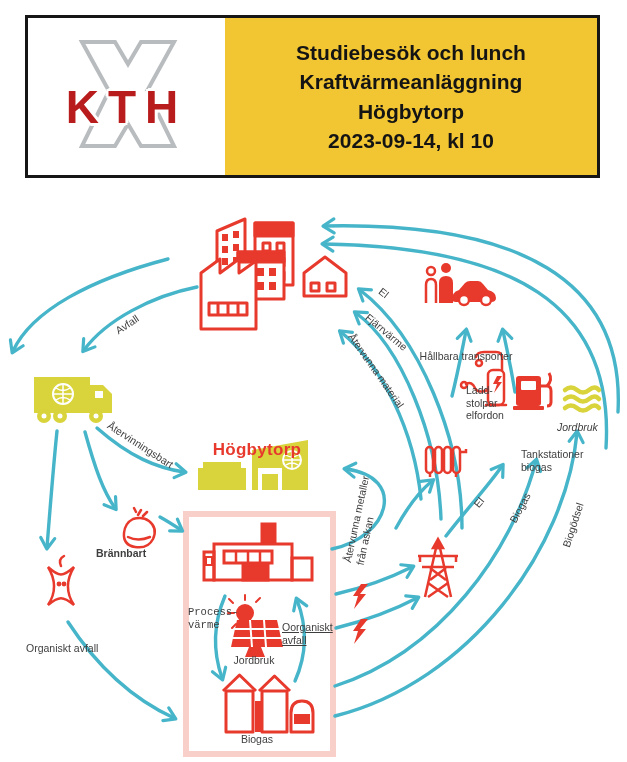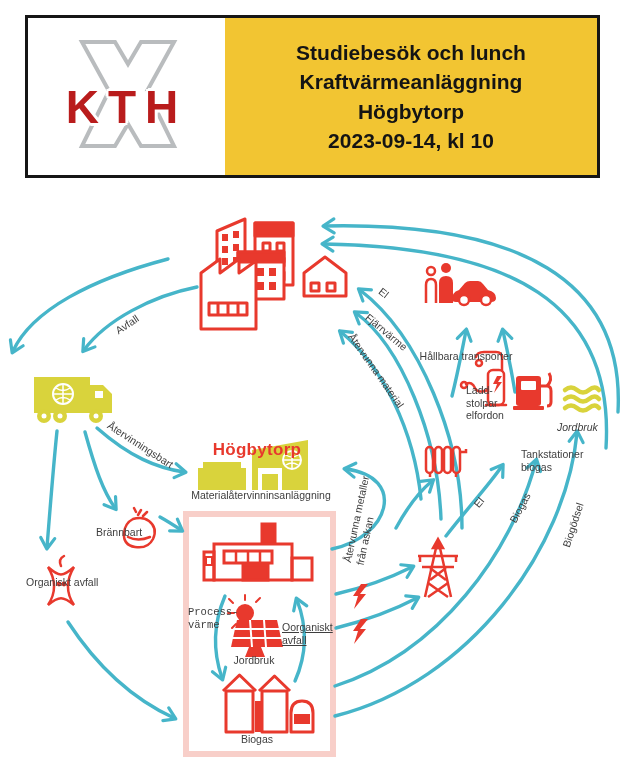--- a/index.html
+++ b/index.html
@@ -222,30 +222,29 @@
 
     <g fill="#e8392d">
       <path d="M361,584 l-8,12 h5 l-4,13 l12,-15 h-6 l8,-10 z"></path>
       <path d="M361,619 l-8,12 h5 l-4,13 l12,-15 h-6 l8,-10 z"></path>
     </g>
   </svg>
 
   <div class="lbl" style="left:113px;top:326px;transform:rotate(-33deg);">Avfall</div>
   <div class="lbl" style="left:112px;top:419px;transform:rotate(33deg);">Återvinningsbart</div>
   <div class="lbl title-red ctr" style="left:187px;top:440px;width:140px;">Högbytorp</div>
-  <div class="lbl ctr" style="left:159px;top:489px;width:204px;">Materialåtervinninsanläggning</div>
   <div class="lbl ctr" style="left:400px;top:318px;width:132px;margin-top:32px;">Hållbara transporter</div>
   <div class="lbl" style="left:466px;top:384px;">Ladd-
 stolpar
 elfordon</div>
   <div class="lbl" style="left:521px;top:408px;margin-top:40px;">Tankstationer
 biogas</div>
   <div class="lbl" style="left:557px;top:421px;font-style:italic;">Jordbruk</div>
-  <div class="lbl" style="left:96px;top:526px;">Brännbart</div>
-  <div class="lbl" style="left:26px;top:576px;">Organiskt avfall</div>
+  <div class="lbl" style="left:96px;top:547px;font-weight:bold;">Brännbart</div>
+  <div class="lbl" style="left:26px;top:642px;">Organiskt avfall</div>
   <div class="lbl" style="left:188px;top:606px;font-family:Liberation Mono, monospace;">Process-
 värme</div>
   <div class="lbl" style="left:282px;top:621px;text-decoration:underline;">Oorganiskt
 avfall</div>
   <div class="lbl ctr" style="left:214px;top:654px;width:80px;">Jordbruk</div>
   <div class="lbl ctr" style="left:217px;top:733px;width:80px;">Biogas</div>
   <div class="lbl" style="left:384px;top:285px;transform:rotate(38deg);">El</div>
   <div class="lbl" style="left:371px;top:311px;transform:rotate(40deg);">Fjärrvärme</div>
   <div class="lbl" style="left:356px;top:331px;transform:rotate(55deg);">Återvunna material</div>
   <div class="lbl" style="left:341px;top:561px;transform:rotate(-78deg);">Återvunna metaller

